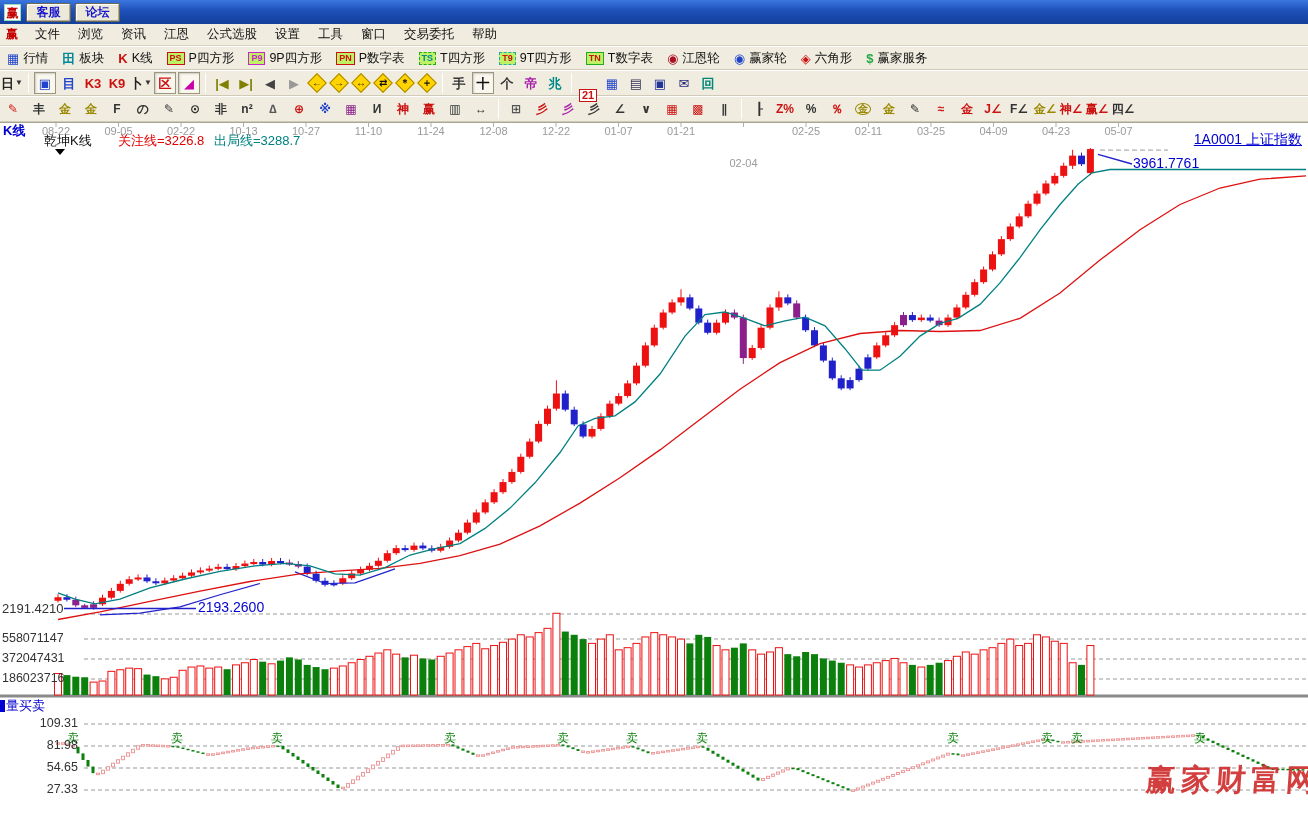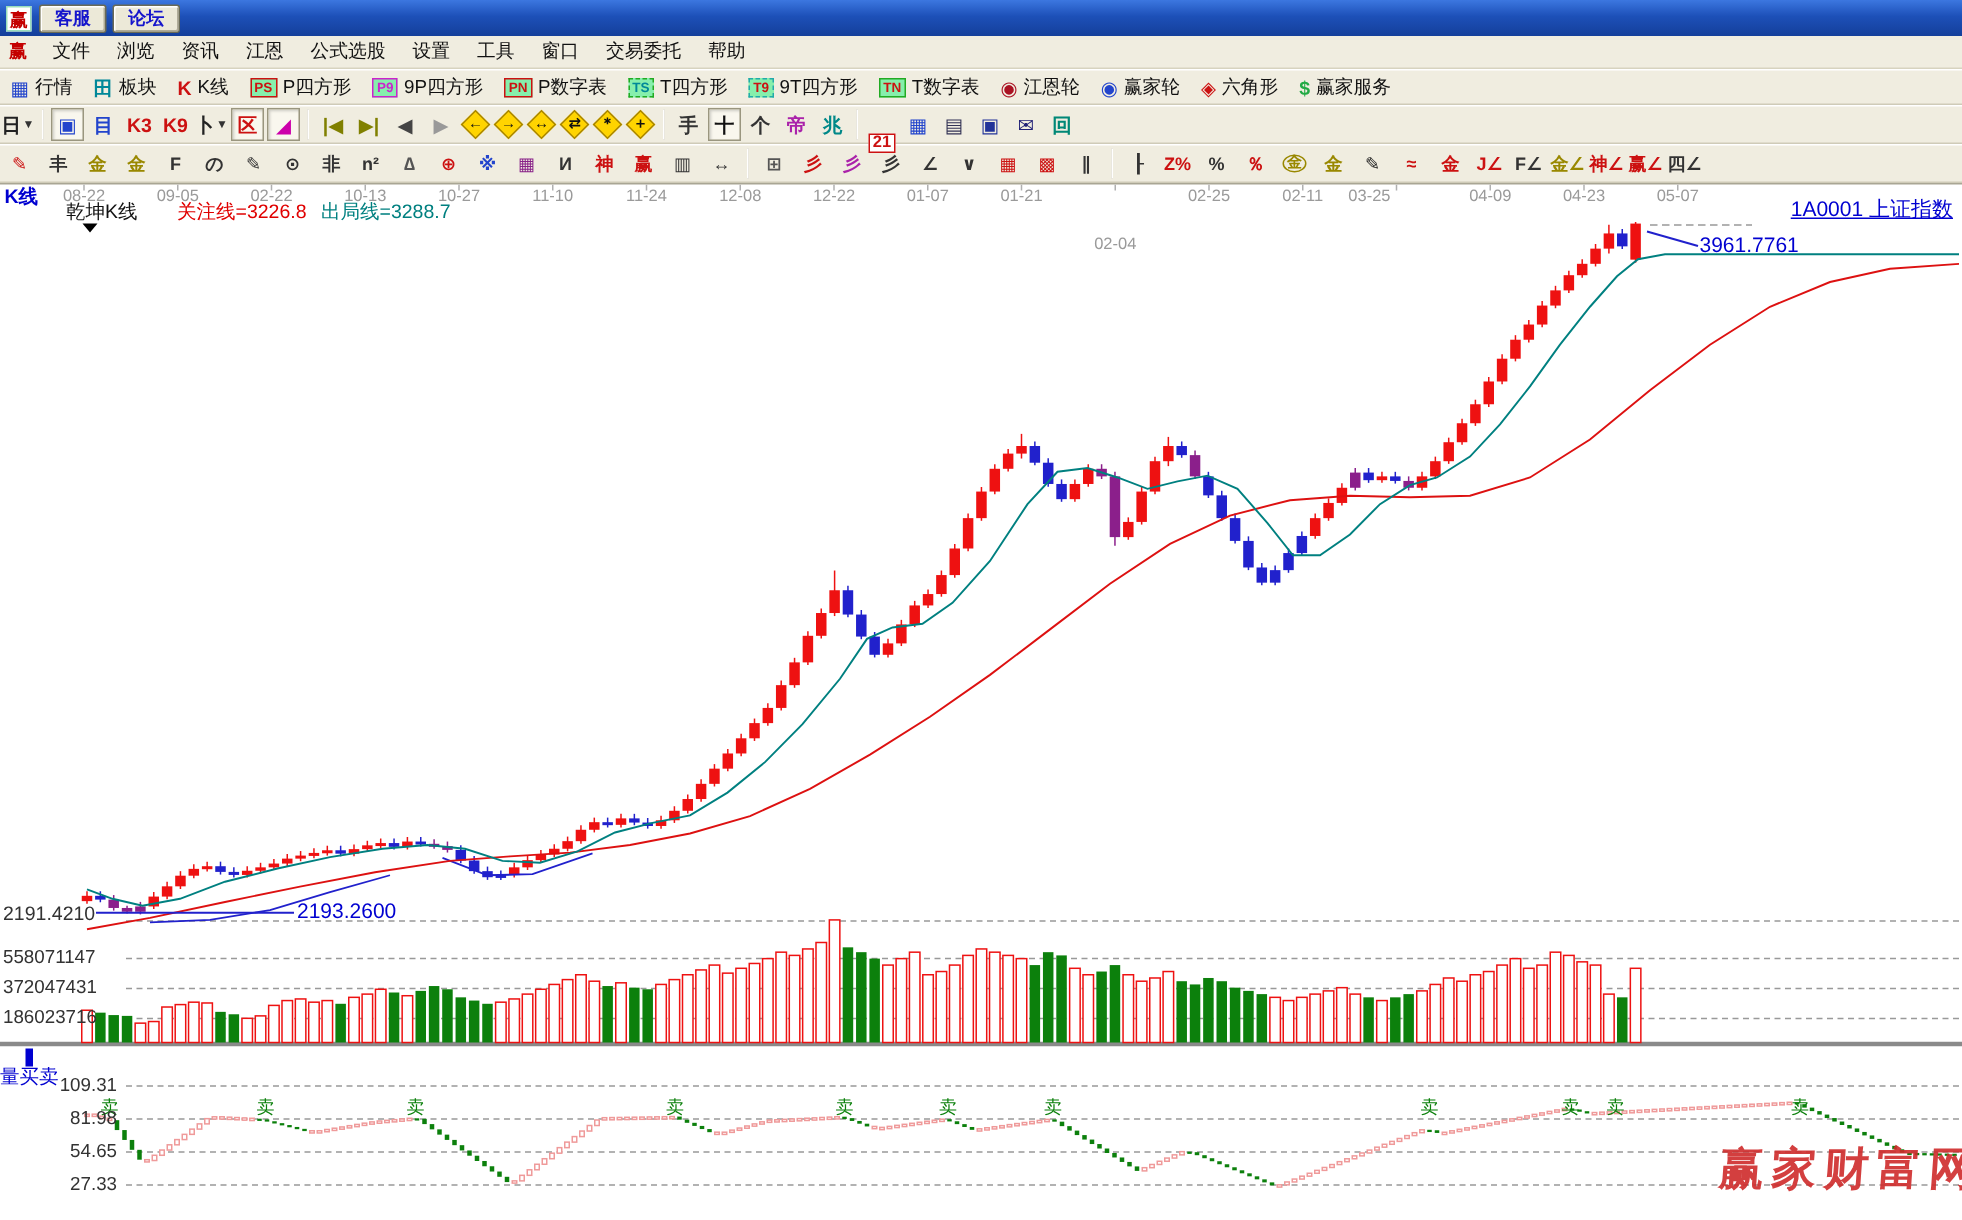--- a/index.html
+++ b/index.html
@@ -29,21 +29,21 @@
   }
   .menu-icon { color:#c40000; font-weight:bold; font-size:12px; margin:0 8px 0 4px; }
   .menu-item { padding:2px 9px; cursor:default; }
   .toolbar {
     background:#f0ede0; display:flex; align-items:center;
     border-bottom:1px solid #cfcbb8; border-top:1px solid #fff;
   }
   .tb1 { height:24px; font-size:12.5px; color:#111; }
   .tb1-item { display:flex; align-items:center; gap:4px; margin:0 7px; cursor:pointer; white-space:nowrap; }
   .tb1-glyph { font-size:13px; font-weight:bold; line-height:1; }
-  .tb1-badge { font-size:9px; font-weight:bold; padding:1px 2px; background:#86efac; line-height:1;
+  .tb1-badge { font-size:9px; font-weight:bold; padding:1px 2px; background:#bef264; line-height:1;
     border:1px solid; }
   .tb2,.tb3 { height:26px; }
   .tbtn { width:22px; height:22px; display:flex; align-items:center; justify-content:center;
     margin:0 1px; font-size:13px; font-weight:bold; cursor:pointer; border:1px solid transparent;
     position:relative; line-height:1; white-space:nowrap; }
   .tb3 .tbtn { width:24px; font-size:12px; }
   .tbtn.pressed { border:1px solid #9a967f; background:#f9f7ee; box-shadow:inset 1px 1px 2px rgba(0,0,0,.18); }
   .tbtn.boxed span { border:1px solid #cc1111; padding:0 2px; background:#fff; font-size:11px; }
   .tbtn.circled span { border:1px solid #998800; border-radius:50%; padding:0 2px; font-size:10px; }
   .dd { font-size:8px; color:#333; margin-left:1px; }
@@ -61,21 +61,21 @@
   .ind-name { left:44px; top:11px; color:#111; font-size:13px; }
   .ind-tri { left:55px; top:26px; width:0; height:0; border-left:5px solid transparent;
     border-right:5px solid transparent; border-top:6px solid #000; }
   .line1 { left:118px; top:11px; color:#e00000; font-size:13px; }
   .line2 { left:214px; top:11px; color:#008080; font-size:13px; }
   .sym { right:6px; top:9px; color:#0000d0; font-size:14px; text-decoration:underline; }
   .ptag { left:1133px; top:33px; color:#0000d0; font-size:14px; }
   .stag { left:198px; top:477px; color:#0000d0; font-size:14px; }
   .axlow { left:2px; top:479px; color:#333; font-size:13px; }
   .vax { left:2px; color:#333; font-size:12.5px; }
-  .subname { left:0px; top:576px; color:#0000d0; font-size:13px; display:flex; align-items:center;flex-direction:column; }
+  .subname { left:0px; top:576px; color:#0000d0; font-size:13px; display:flex; align-items:center; }
   .subname .frag { display:inline-block; width:5px; height:12px; background:#0000d0; margin-right:1px; }
   .bax { left:2px; width:76px; text-align:right; color:#333; font-size:12.5px; }
   .watermark { left:1146px; top:640px; color:#cf2b2b; font-size:30px; font-weight:bold;
     font-family:"DejaVu Serif","Liberation Serif",serif; letter-spacing:5px; opacity:.9;
     transform:skewX(-4deg); }
 </style>
 </head>
 <body>
 
 <div class="app">
@@ -1043,21 +1043,21 @@
         <span style="left: 285px;">10-27</span>
         <span style="left: 347.5px;">11-10</span>
         <span style="left: 410px;">11-24</span>
         <span style="left: 472.5px;">12-08</span>
         <span style="left: 535px;">12-22</span>
         <span style="left: 597.5px;">01-07</span>
         <span style="left: 660px;">01-21</span>
         <span style="left: 722.5px; margin-top: 32px;">02-04</span>
         <span style="left: 785px;">02-25</span>
         <span style="left: 847.5px;">02-11</span>
-        <span style="left: 885px; text-align: right;">03-25</span>
+        <span style="left: 910px;">03-25</span>
         <span style="left: 972.5px;">04-09</span>
         <span style="left: 1035px;">04-23</span>
         <span style="left: 1097.5px;">05-07</span>
       </div>
 
     <div class="lbl corner-kline">K线</div>
     <div class="lbl ind-name">乾坤K线</div>
     <div class="lbl ind-tri"></div>
     <div class="lbl line1">关注线=3226.8</div>
     <div class="lbl line2">出局线=3288.7</div>

